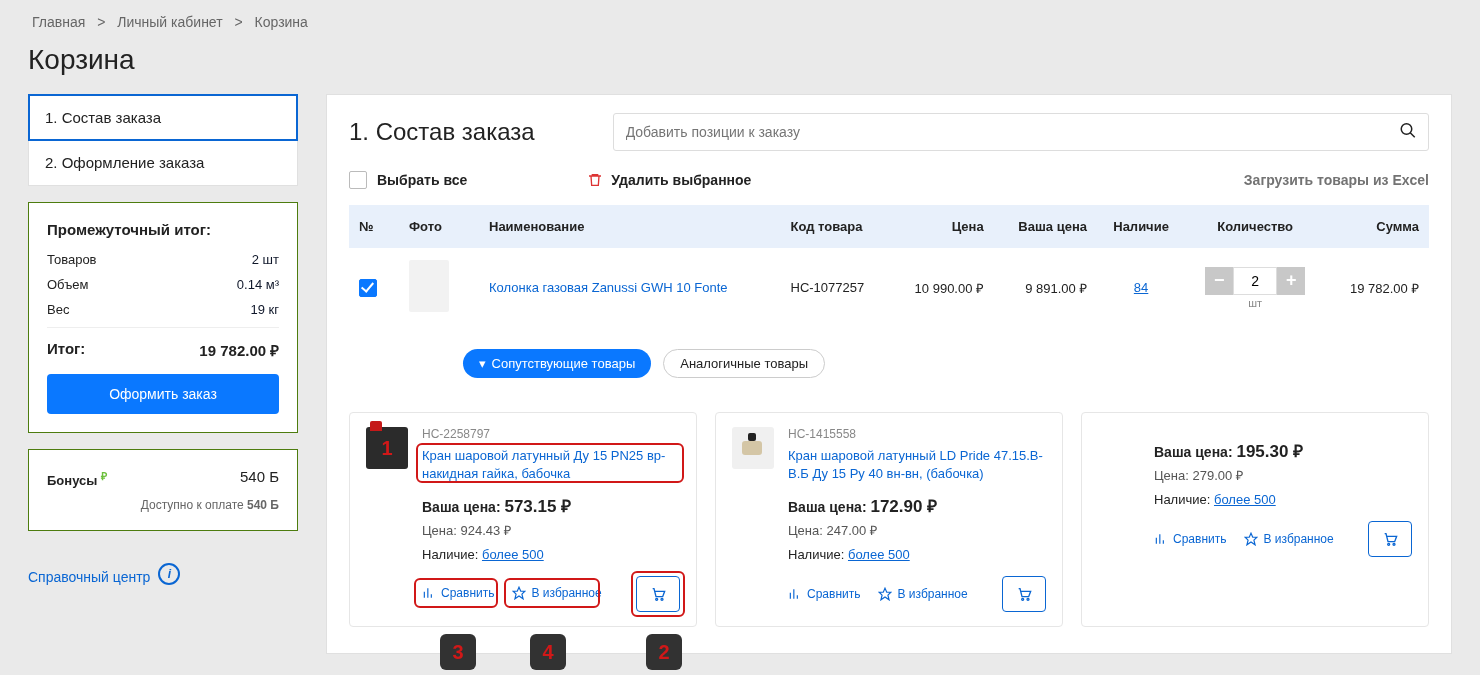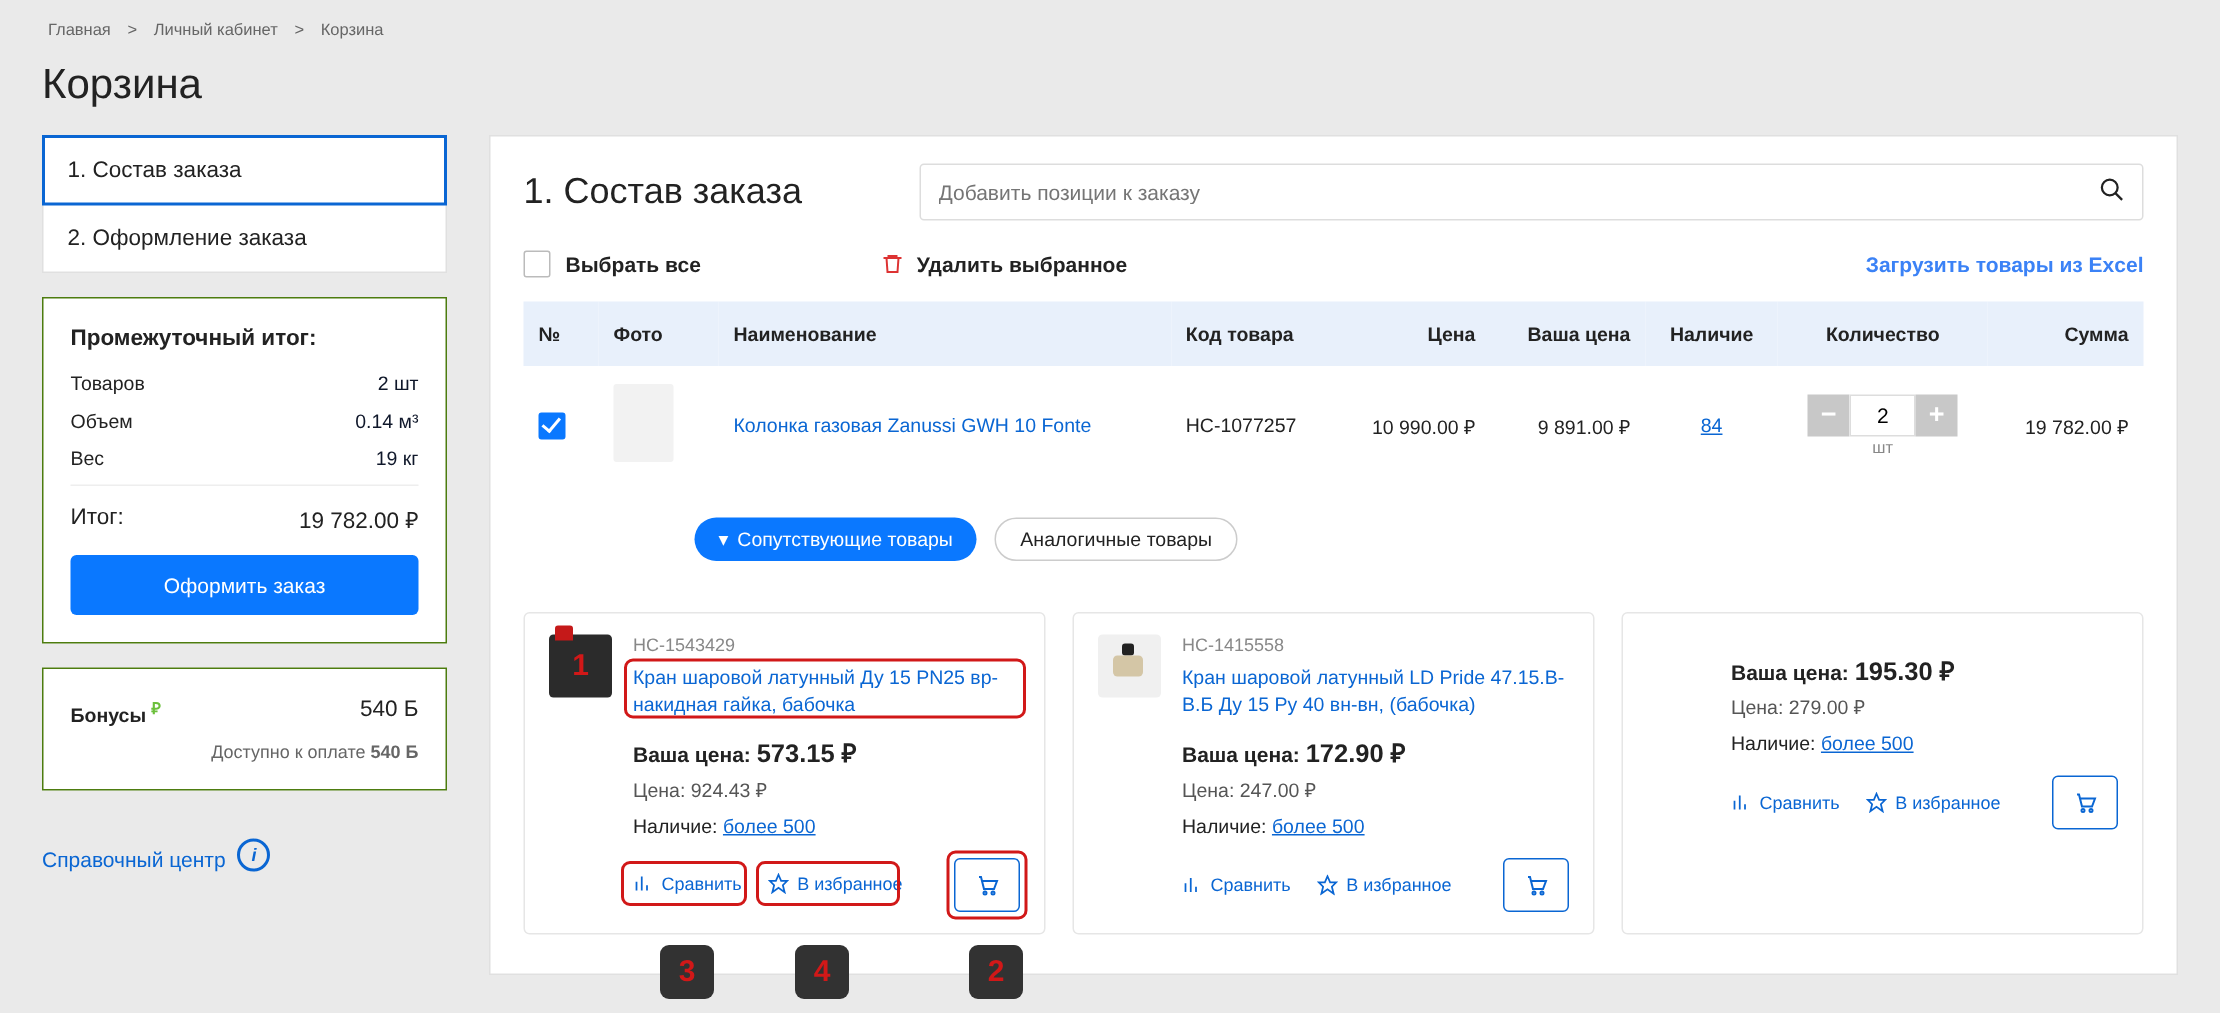--- a/index.html
+++ b/index.html
@@ -1,49 +1,49 @@
 <!DOCTYPE html>
 <html><head>
 <meta charset="utf-8">
 <style>
   * { box-sizing: border-box; margin: 0; padding: 0; }
   body { font-family: Arial, Helvetica, sans-serif; background: #eaeaea; color: #222; font-size: 14px; }
   .page { width: 1480px; padding: 14px 28px 30px; }
-  .breadcrumb { color: #666; font-size: 11px; margin-bottom: 14px; }
+  .breadcrumb { color: #666; font-size: 14px; margin-bottom: 14px; }
   .breadcrumb span { margin: 0 4px; }
   .page-title { font-size: 28px; font-weight: 400; color: #222; margin-bottom: 18px; }
   .columns { display: flex; gap: 28px; align-items: flex-start; }
   .left { width: 270px; flex: 0 0 270px; display: flex; flex-direction: column; gap: 16px; }
   .right { flex: 1; background: #fff; border: 1px solid #e0e0e0; padding: 18px 22px 26px; }
   .steps { background: #fff; border: 1px solid #e0e0e0; }
   .step { padding: 14px 16px; font-size: 15px; cursor: pointer; }
   .step.active { outline: 2px solid #0a66d3; outline-offset: -1px; }
   .card { background: #fff; border: 1px solid #4d7c0f; padding: 18px 18px; }
   .card h3 { font-size: 15px; font-weight: 700; margin-bottom: 14px; }
   .row { display: flex; justify-content: space-between; font-size: 13px; margin-bottom: 10px; color: #222; }
   .row .muted { color: #0f172a; }
   .hr { border: none; border-top: 1px solid #eee; margin: 10px 0 12px; }
-  .total-row { display: flex; justify-content: space-between; font-size: 15px; font-weight: 400; margin-top: 4px; }
+  .total-row { display: flex; justify-content: space-between; font-size: 15px; font-weight: 700; margin-top: 4px; }
   .primary-btn { width: 100%; background: #0a78ff; color: #fff; border: none; border-radius: 4px; padding: 12px 0; margin-top: 14px; font-size: 14px; cursor: pointer; }
   .bonus-card .row .bonus-val { font-size: 15px; }
   .bonus-small { text-align: right; font-size: 12px; color: #666; }
   .help-link { color: #0a66d3; font-size: 14px; display: flex; align-items: flex-end; gap: 8px; margin-top: 16px; }
   .help-link .circle-i { width: 22px; height: 22px; border: 2px solid #0a66d3; border-radius: 50%; display:inline-flex; align-items:center; justify-content:center; font-style: italic; font-weight:700; font-size:12px; color:#0a66d3; }
 
   .section-head { display: flex; align-items: center; gap: 30px; margin-bottom: 20px; }
   .section-head h2 { font-size: 24px; font-weight: 400; }
   .search-wrap { flex: 1; position: relative; padding-left: 48px; }
   .search-wrap input { width: 100%; border: 1px solid #ddd; border-radius: 3px; padding: 10px 40px 10px 12px; font-size: 14px; }
   .search-wrap .mag { position: absolute; right: 12px; top: 50%; transform: translateY(-50%); color: #222; }
 
   .toolbar { display: flex; align-items: center; margin-bottom: 16px; font-size: 14px; }
   .chk { width: 18px; height: 18px; border: 1px solid #bbb; border-radius: 2px; margin-right: 10px; display: inline-block; vertical-align: middle; }
   .toolbar .del { margin-left: 120px; display:flex; align-items:center; gap:8px; }
   .toolbar .del svg { color: #d33; }
-  .toolbar .excel { margin-left: auto; color: #3b82f6; font-weight: 700; text-align: right; }
+  .toolbar .excel { margin-left: auto; color: #737373; font-weight: 700; text-align: right; }
 
   table.cart { width: 100%; border-collapse: collapse; }
   table.cart thead th { background: #e8f0fb; padding: 14px 10px; font-size: 13px; font-weight: 700; text-align: left; color:#222; }
   table.cart td { padding: 12px 10px; font-size: 13px; vertical-align: middle; }
   .chk.checked { background: #0a78ff; border-color: #0a78ff; position: relative; }
   .chk.checked::after { content: ""; position: absolute; left: 4px; top: 0px; width: 5px; height: 10px; border: solid #fff; border-width: 0 2px 2px 0; transform: rotate(40deg); }
   .thumb { width: 40px; height: 52px; background: #f2f2f2; border-radius: 2px; display:inline-block; }
   .link { color: #0a66d3; }
   .underline { text-decoration: underline; }
 
@@ -222,21 +222,21 @@
       </table>
 
       <div class="related">
 
         <div class="pcard first" style="position:relative">
           <div class="top">
             <div class="pimg">
                 <span class="n1">1</span>
               </div>
             <div style="flex:1; position:relative;">
-              <div class="sku">НС-1543429</div>
+              <div class="sku">НС-2258797</div>
               <a class="pname">Кран шаровой латунный Ду 15 PN25 вр-накидная гайка, бабочка</a>
               <div class="ann-box" style="left:-6px; top:16px; right:-4px; height:40px;"></div>
             </div>
           </div>
           <div class="price-line">
             <span class="your-label">Ваша цена:</span>
             <span class="your-price">573.15 ₽</span>
           </div>
           <div class="price-line orig">
             <span>Цена:</span>

